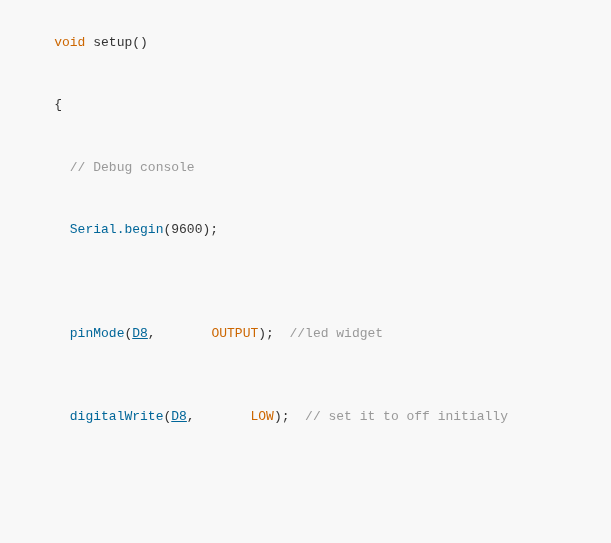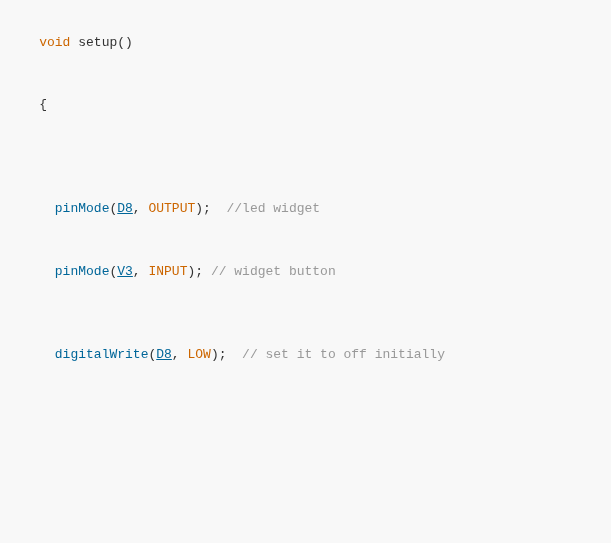--- a/index.html
+++ b/index.html
@@ -15,62 +15,65 @@
       font-family: 'Courier New', Courier, monospace;
       font-size: 13px;
       line-height: 1.6;
       overflow: hidden;
     }
 
     .code-container {
       width: 611px;
       height: 543px;
       background-color: #f8f8f8;
-      padding: 12px 8px;
+      padding: 12px 23px;
       overflow: hidden;
     }
 
     .code-line {
       white-space: pre;
       display: block;
     }
     .c-keyword { color: #cc6600; }
     .c-comment { color: #999999; }
     .c-method { color: #006699; }
     .c-param { color: #006699; text-decoration: underline; }
-    .c-constant { color: #cc6600; }
+    .c-constant { color: #cc6600; margin-left: 48px; }
     .c-plain { color: #333333; }
   </style>
 </head>
 <body>
 
 <div class="code-container">
 
   <span class="code-line">
     <span class="c-keyword">void </span><span class="c-plain">setup()</span>
   </span>
 
   <span class="code-line">
     <span class="c-plain">{</span>
   </span>
 
+  <span class="code-line">
+    <span class="c-comment">  // Debug console</span>
+  </span>
 
+  <span class="code-line">
+    <span class="c-method">  Serial.begin</span><span class="c-plain">(9600);</span>
+  </span>
 
   <span class="code-line">&nbsp;</span>
 
 
   <span class="code-line">&nbsp;</span>
 
   <span class="code-line">
     <span class="c-method">  pinMode</span><span class="c-plain">(</span><span class="c-param">D8</span><span class="c-plain">, </span><span class="c-constant">OUTPUT</span><span class="c-plain">);  </span><span class="c-comment">//led widget</span>
   </span>
 
-  <span class="code-line">
-    <span class="c-method">  pinMode</span><span class="c-plain">(</span><span class="c-param">V3</span><span class="c-plain">, </span><span class="c-constant">INPUT</span><span class="c-plain">); </span><span class="c-comment">// widget button</span>
-  </span>
 
   <span class="code-line">&nbsp;</span>
 
   <span class="code-line">
     <span class="c-method">  digitalWrite</span><span class="c-plain">(</span><span class="c-param">D8</span><span class="c-plain">, </span><span class="c-constant">LOW</span><span class="c-plain">);  </span><span class="c-comment">// set it to off initially</span>
   </span>
 
 </div>
 
 </body></html>

